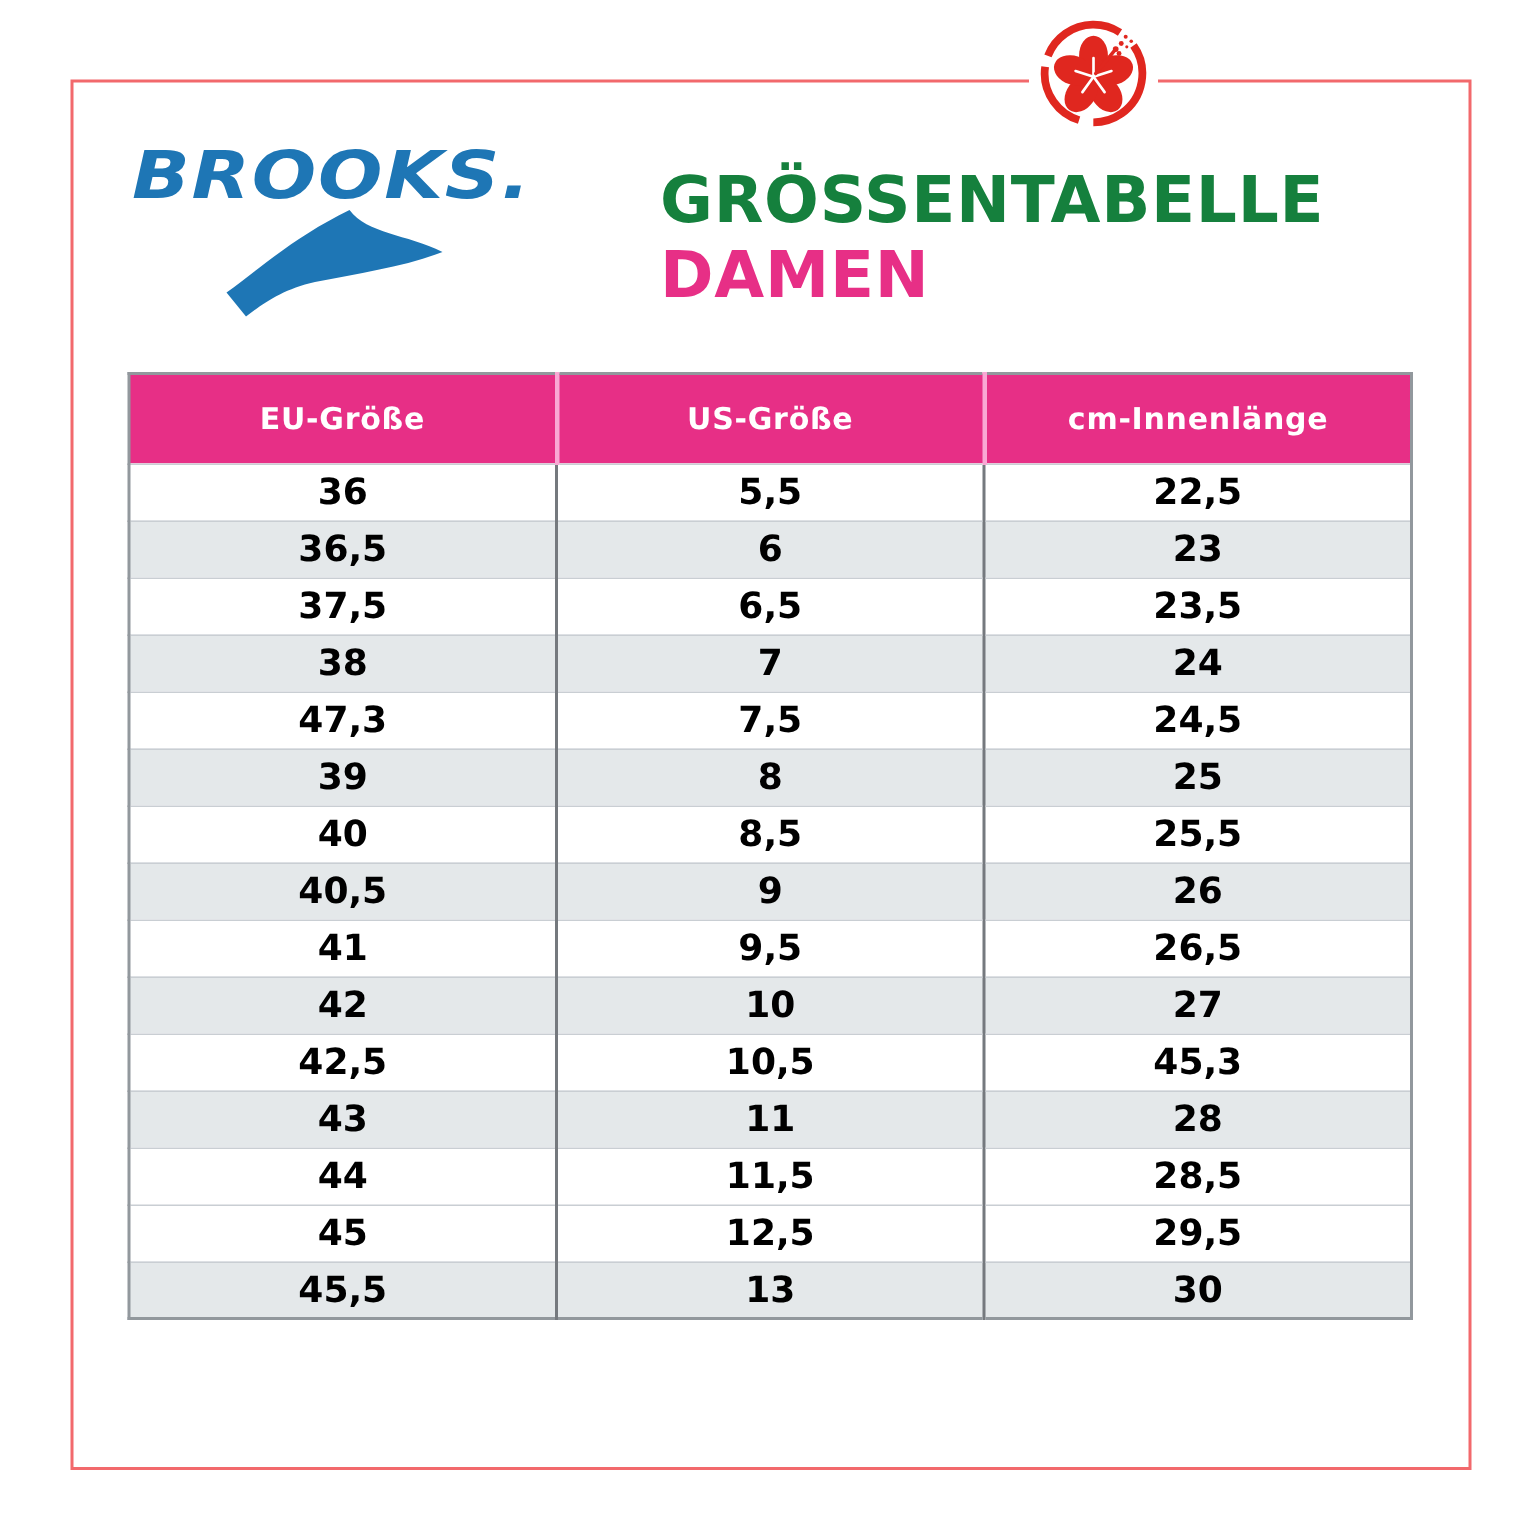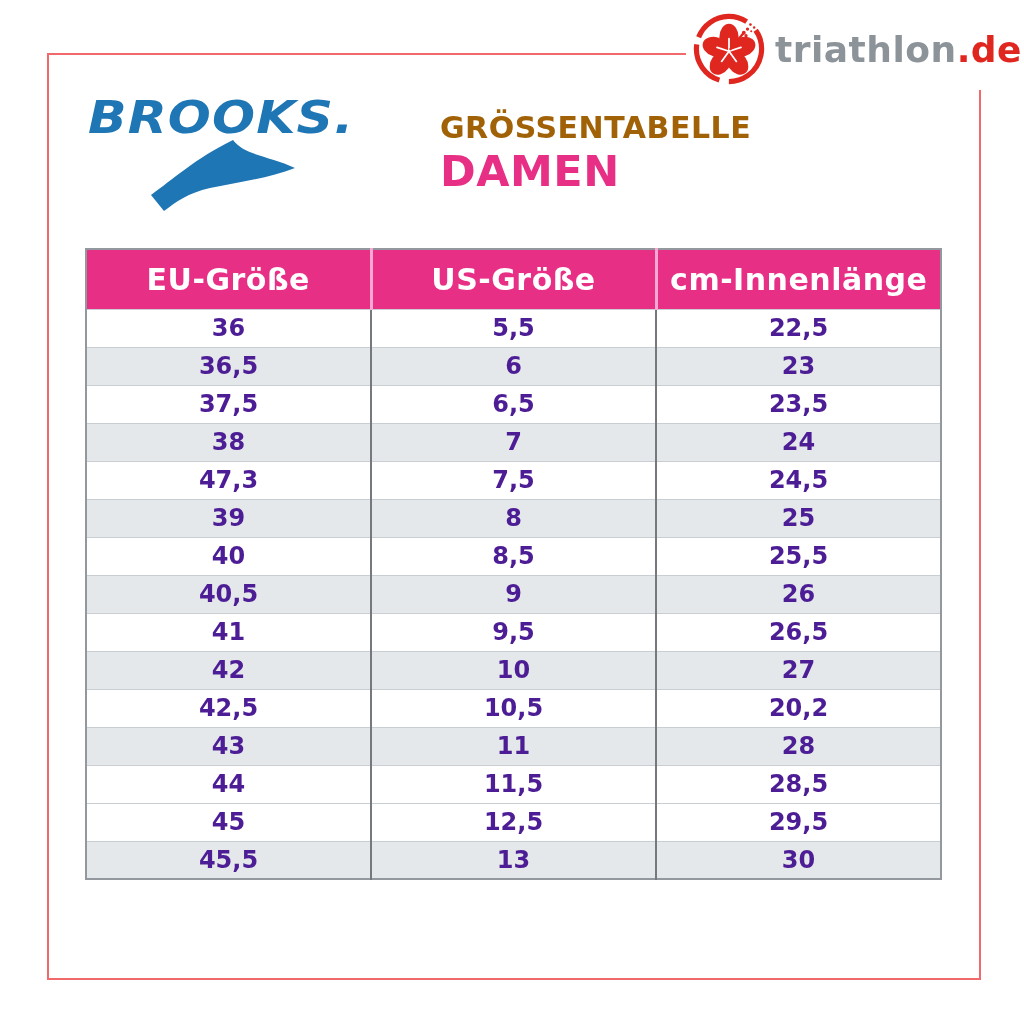--- a/index.html
+++ b/index.html
@@ -66,21 +66,21 @@
   .brooks-swoosh{
     position:absolute;
     left:148px;top:136px;
     width:156px;height:78px;
     z-index:4;
   }
 
   
   .title-block{position:absolute;left:440px;top:112px;z-index:4;}
   .title-main{
-    font-size:30px;font-weight:bold;color:#a16207;
+    font-size:43px;font-weight:bold;color:#15803d;
     letter-spacing:0.5px;line-height:1.05;white-space:nowrap;
   }
   .title-sub{
     font-size:43px;font-weight:bold;color:var(--pink);
     letter-spacing:0.5px;line-height:1.05;margin-top:5px;white-space:nowrap;
   }
 
   
   .size-table{
     position:absolute;
@@ -88,32 +88,32 @@
     border-collapse:collapse;
     table-layout:fixed;
     border:2px solid var(--border-gray);
     z-index:4;
     background:#fff;
   }
   .size-table thead th{
     height:60px;
     background:var(--pink);
     color:#ffffff;
-    font-size:30px;
+    font-size:20px;
     font-weight:bold;
     letter-spacing:0.5px;
     text-align:center;
     vertical-align:middle;
   }
   .size-table thead th + th{border-left:3px solid #f9a8d4;}
   .size-table tbody td{
     height:38px;
     font-size:24px;
     font-weight:bold;
-    color:#4c1d95;
+    color:#000000;
     text-align:center;
     vertical-align:middle;
     border-top:1px solid var(--row-line);
     background:#ffffff;
   }
   .size-table tbody td + td{border-left:2px solid var(--divider-dark);}
   .size-table tbody tr.alt td{background:var(--alt-row);margin-top:38px;}
 </style>
 </head>
 <body>
@@ -146,21 +146,20 @@
       <line x1="52" y1="50" x2="70" y2="28" stroke="var(--logo-red)" stroke-width="3.2" stroke-linecap="round"></line>
       <g fill="var(--logo-red)">
         <circle cx="70" cy="28" r="2.6"></circle>
         <circle cx="75" cy="23" r="2.2"></circle>
         <circle cx="73" cy="32" r="2.2"></circle>
         <circle cx="79" cy="17" r="1.8"></circle>
         <circle cx="84" cy="21" r="1.6"></circle>
         <circle cx="80" cy="26" r="1.4"></circle>
       </g>
     </svg>
-    <div class="site-logo-text"><span>triathlon</span><span class="domain">.de</span></div>
   </div>
 
   <div class="brooks-wordmark">BROOKS.</div>
   <svg class="brooks-swoosh" viewBox="0 0 156 78">
     <path fill="var(--brooks-blue)" d="M85,4
          C 97,20 123,20 147,32
          C 121,42 92,46 62,52
          C 40,57 28,66 16,75
          L 3,59
          C 24,44 48,22 85,4 Z"></path>
@@ -226,21 +225,21 @@
           <td>26,5</td>
         </tr>
         <tr class="alt">
           <td>42</td>
           <td>10</td>
           <td>27</td>
         </tr>
         <tr>
           <td>42,5</td>
           <td>10,5</td>
-          <td>20,2</td>
+          <td>45,3</td>
         </tr>
         <tr class="alt">
           <td>43</td>
           <td>11</td>
           <td>28</td>
         </tr>
         <tr>
           <td>44</td>
           <td>11,5</td>
           <td>28,5</td>

